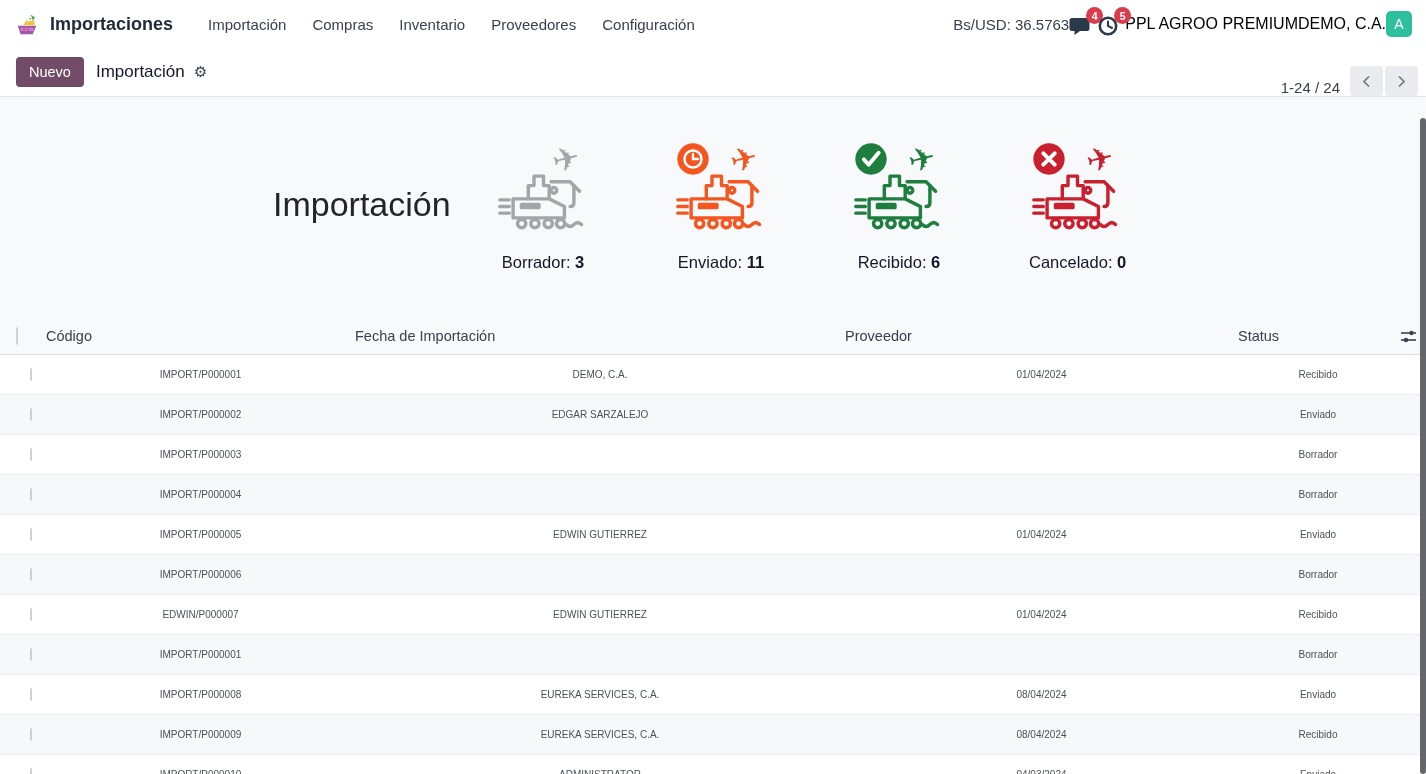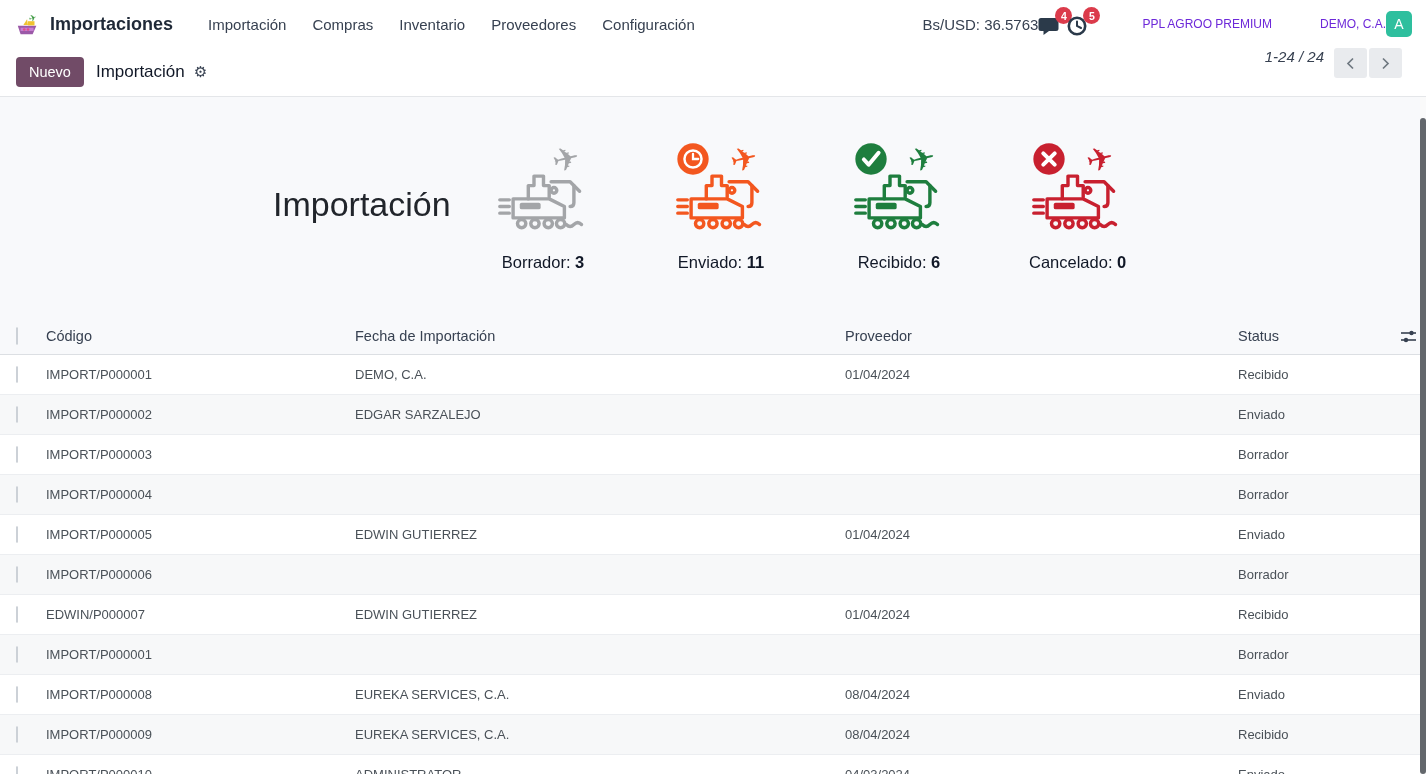--- a/index.html
+++ b/index.html
@@ -11,21 +11,21 @@
             display:flex; align-items:center; justify-content:space-between; padding:0 14px; }
   .nav-left { display:flex; align-items:center; }
   .logo { width:28px; height:26px; margin-right:8px; }
   .app-name { font-size:18px; font-weight:700; color:#1f2937; margin-right:22px; }
   .menu-item { font-size:15px; color:#374151; padding:6px 13px; cursor:pointer; border-radius:4px; }
   .nav-right { display:flex; align-items:center; }
   .currency { font-size:15px; color:#374151; }
   .icon-wrap { position:relative; width:28px; height:26px; display:flex; align-items:flex-end; cursor:pointer; }
   .badge { position:absolute; top:-4px; right:-6px; min-width:17px; height:17px; border-radius:9px;
            color:#fff; font-size:10.5px; font-weight:700; display:flex; align-items:center; justify-content:center; padding:0 4px; }
-  .company, .user { font-size:12px; color:#6d28d9; cursor:pointer;margin-left:48px; }
+  .company, .user { font-size:16px; color:#000000; cursor:pointer; }
   .avatar { width:26px; height:26px; border-radius:5px; color:#fff; font-size:14px; font-weight:400;
             display:flex; align-items:center; justify-content:center; cursor:pointer; }
 
   
   .control-panel { position:absolute; top:48px; left:0; width:1426px; height:49px; background:#fff;
                    border-bottom:1px solid #e4e6e9; }
   .cp-left { position:absolute; left:16px; top:0; height:48px; display:flex; align-items:center; }
   .btn-new { border:none; border-radius:4px; color:#fff; font-size:14.5px; padding:7px 13px;
              cursor:pointer; font-family:inherit; }
   .breadcrumb { font-size:17px; color:#111827; margin-left:12px; }
@@ -33,21 +33,21 @@
   .searchbar { position:absolute; left:488px; top:8px; width:464px; height:33px; background:#fff;
                border:1px solid #d6d9dd; border-radius:4px; display:flex; align-items:center; }
   .searchbar input { flex:1; border:none; outline:none; font-size:14.5px; color:#374151;
                      font-family:inherit; background:transparent; }
   .searchbar input::placeholder { color:#9aa1aa; }
   .search-ico { margin:0 8px 0 12px; flex:0 0 auto; }
   .search-caret-box { width:30px; height:100%; border-left:1px solid #d6d9dd; display:flex;
                       align-items:center; justify-content:center; cursor:pointer; }
   .caret-down { width:0; height:0; border-left:4.5px solid transparent; border-right:4.5px solid transparent;
                 border-top:5.5px solid #374151; }
-  .cp-pager { position:absolute; right:24px; top:0; height:48px; display:flex; align-items:flex-start; gap:10px;font-style:italic; }
+  .cp-pager { position:absolute; right:8px; top:0; height:48px; display:flex; align-items:flex-end; gap:10px; }
   .pager-text { font-size:15px; color:#374151; }
   .pager-btns { display:flex; gap:2px; }
   .pager-btn { width:33px; height:30px; background:#e9ebee; border:none; border-radius:3px;
                display:flex; align-items:center; justify-content:center; cursor:pointer; }
 
   
   .content { position:absolute; top:97px; left:0; width:1426px; height:677px; background:#f8f9fb; overflow:hidden; }
 
   .banner { position:relative; height:221px; }
   .banner-title { position:absolute; left:273px; top:88px; font-size:34px; font-weight:400; color:#21252b; }
@@ -56,22 +56,22 @@
   .stat svg { width:95px; height:95px; display:block; margin:0 auto; }
   .stat-label { margin-top:18px; font-size:16.5px; color:#111827; white-space:nowrap; }
   .stat-label b { font-weight:700; }
   .sketch { opacity:.8; }
 
   
   .thead { display:grid; grid-template-columns:46px 309px 490px 393px 160px 28px; height:37px;
            align-items:center; font-size:14.5px; color:#374151; border-bottom:1px solid #dcdfe3; }
   .rows  { background:#fff; }
   .row { display:grid; grid-template-columns:46px 309px 490px 393px 160px 28px; height:40px;
-         align-items:center; font-size:13px; color:#4a5158; background:#fff;
-         border-bottom:1px solid #eceef1; cursor:pointer; }
+         align-items:center; font-size:10px; color:#4a5158; background:#fff;
+         border-bottom:1px solid #eceef1; cursor:pointer;text-align:center; }
   .row:nth-child(even) { background:#f7f8f9; }
   .cell-check { padding-left:16px; }
   .checkbox { width:14px; height:14px; border:1px solid #ccd1d7; border-radius:3px; background:#fff; cursor:pointer; }
   .col-settings { display:flex; justify-content:flex-end; padding-right:9px; }
   .sliders { cursor:pointer; }
 
   
   .scrollbar { position:absolute; top:97px; right:0; width:6px; height:677px; background:#fafafa; }
   .scroll-thumb { position:absolute; top:21px; right:0; width:6px; height:656px; background:#63676c; border-radius:3px; }
 </style>

